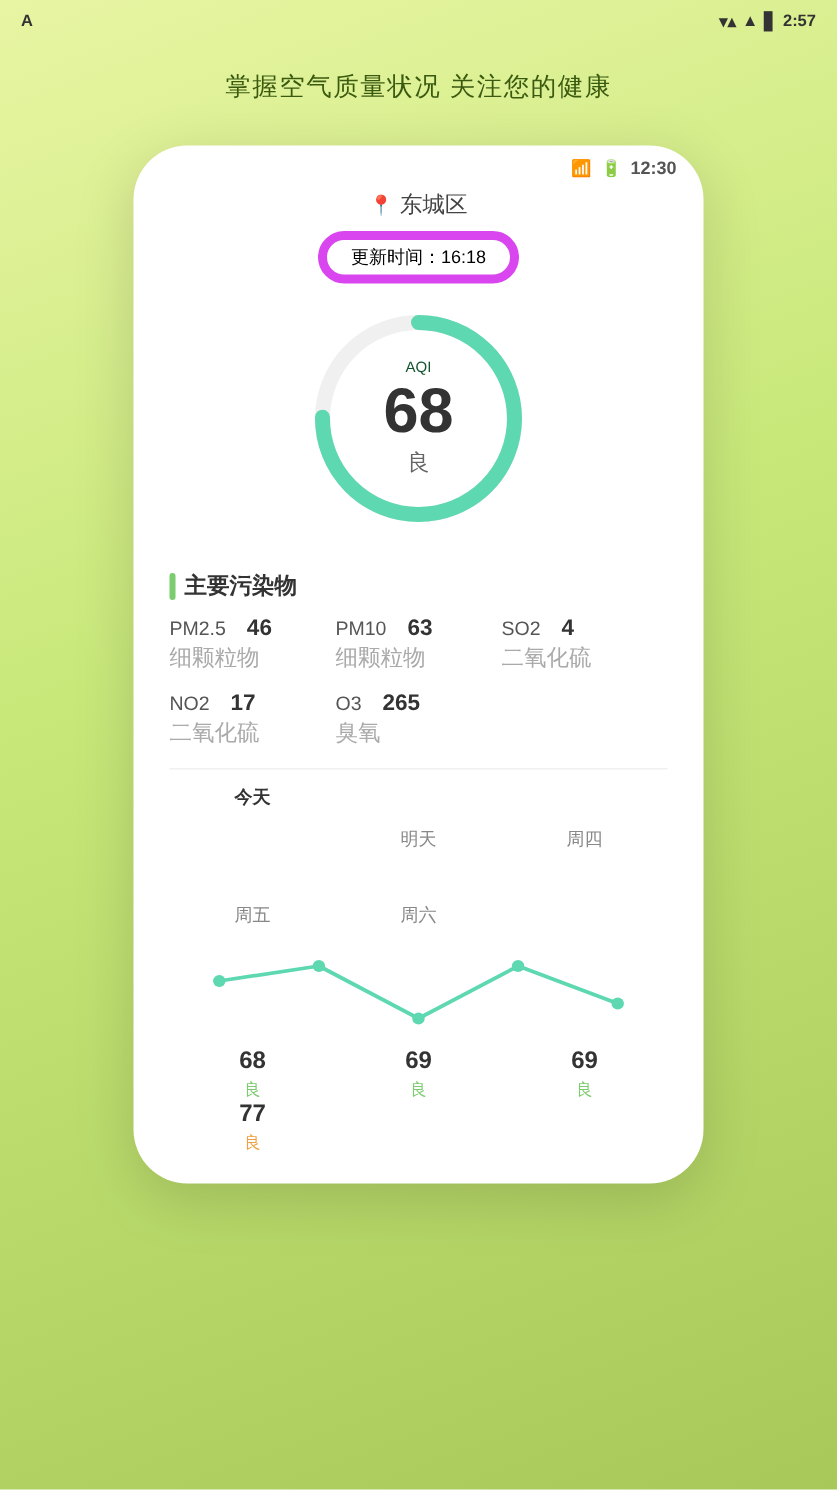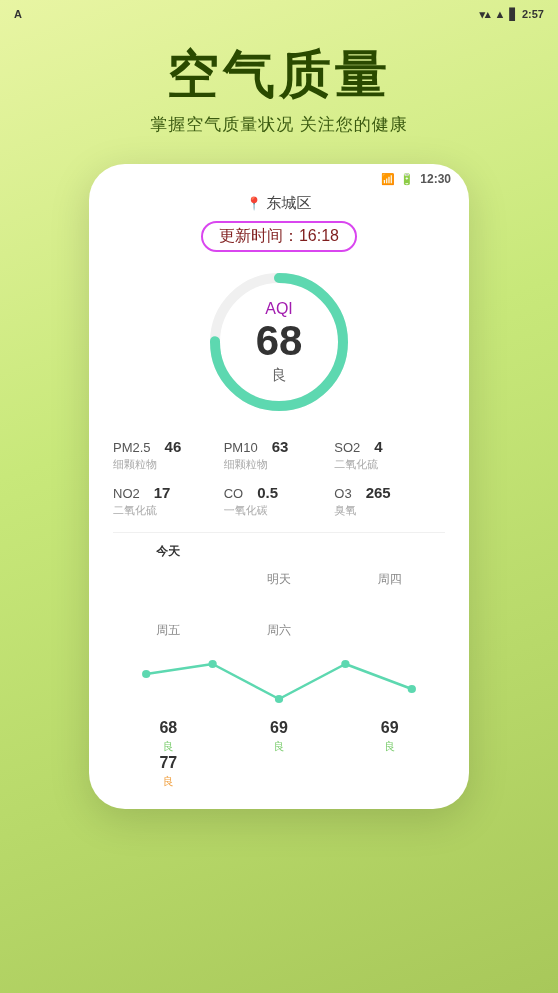--- a/index.html
+++ b/index.html
@@ -77,25 +77,25 @@
     .location-name { font-size: 15px; color: #444; font-weight: 500; text-align: right; }
 
     
     .update-time-wrap {
       display: flex;
       justify-content: center;
       margin: 6px 0 10px;
     }
     .update-time {
       background: rgba(255,255,255,0.8);
-      border: 2px solid #d946ef;
+      border: 6px solid #d946ef;
       border-radius: 20px;
       padding: 3px 16px;
-      font-size: 16px;
-      color: #7f1d1d;
+      font-size: 12px;
+      color: #000000;
     }
 
     
     .gauge-section {
       display: flex;
       justify-content: center;
       margin: 0 0 16px;
     }
     .gauge-container {
       position: relative;
@@ -107,21 +107,21 @@
       top: 0; left: 0;
       width: 100%; height: 100%;
       transform: rotate(-90deg);
     }
     .gauge-center {
       position: absolute;
       top: 50%; left: 50%;
       transform: translate(-50%, -50%);
       text-align: center;
     }
-    .gauge-label { font-size: 16px; color: #a21caf; margin-bottom: 2px; }
+    .gauge-label { font-size: 10px; color: #14532d; margin-bottom: 2px; }
     .gauge-value { font-size: 42px; font-weight: 700; color: #333; line-height: 1; }
     .gauge-quality { font-size: 15px; color: #666; margin-top: 4px; }
 
     
     .section-header {
       display: flex;
       align-items: center;
       gap: 6px;
       padding: 6px 24px 10px;
     }
@@ -142,21 +142,21 @@
       padding: 0 24px;
       display: grid;
       grid-template-columns: 1fr 1fr 1fr;
       gap: 12px 0;
       margin-bottom: 14px;
     }
     .pollutant-item { display: flex; flex-direction: column; }
     .pollutant-row { display: flex; align-items: baseline; gap: 14px; }
     .pollutant-name { font-size: 13px; color: #555; font-weight: 500; }
     .pollutant-value { font-size: 15px; color: #333; font-weight: 600; }
-    .pollutant-desc { font-size: 11px; color: #aaa; margin-top: 2px; }
+    .pollutant-desc { font-size: 15px; color: #aaa; margin-top: 2px; }
 
     
     .divider {
       height: 1px;
       background: #f0f0f0;
       margin: 4px 24px 10px;
     }
 
     
     .forecast-section {
@@ -214,21 +214,20 @@
   <span class="status-left">A</span>
   <div class="status-right">
     <span>▾▴</span>
     <span>▲</span>
     <span>▋</span>
     <span>2:57</span>
   </div>
 </div>
 
 <div class="hero">
-  <div class="hero-title">空气质量</div>
   <div class="hero-subtitle">掌握空气质量状况 关注您的健康</div>
 </div>
 
 <div class="phone-mockup">
 
   <div class="phone-status">
     <span>📶</span>
     <span>🔋</span>
     <span class="time">12:30</span>
   </div>
@@ -253,20 +252,24 @@
         <circle cx="80" cy="80" r="64" fill="none" stroke="#5dd8b0" stroke-width="10" stroke-dasharray="402" stroke-dashoffset="100" stroke-linecap="round"></circle>
       </svg>
       <div class="gauge-center">
         <div class="gauge-label">AQI</div>
         <div class="gauge-value">68</div>
         <div class="gauge-quality">良</div>
       </div>
     </div>
   </div>
 
+  <div class="section-header">
+    <div class="section-bar"></div>
+    <span class="section-title">主要污染物</span>
+  </div>
 
   <div class="pollutant-grid">
 
     <div class="pollutant-item">
       <div class="pollutant-row">
         <span class="pollutant-name">PM2.5</span>
         <span class="pollutant-value">46</span>
       </div>
       <div class="pollutant-desc">细颗粒物</div>
     </div>
@@ -288,27 +291,20 @@
     </div>
 
     <div class="pollutant-item">
       <div class="pollutant-row">
         <span class="pollutant-name">NO2</span>
         <span class="pollutant-value">17</span>
       </div>
       <div class="pollutant-desc">二氧化硫</div>
     </div>
 
-    <div class="pollutant-item">
-      <div class="pollutant-row">
-        <span class="pollutant-name">CO</span>
-        <span class="pollutant-value">0.5</span>
-      </div>
-      <div class="pollutant-desc">一氧化碳</div>
-    </div>
 
     <div class="pollutant-item">
       <div class="pollutant-row">
         <span class="pollutant-name">O3</span>
         <span class="pollutant-value">265</span>
       </div>
       <div class="pollutant-desc">臭氧</div>
     </div>
 
   </div>

